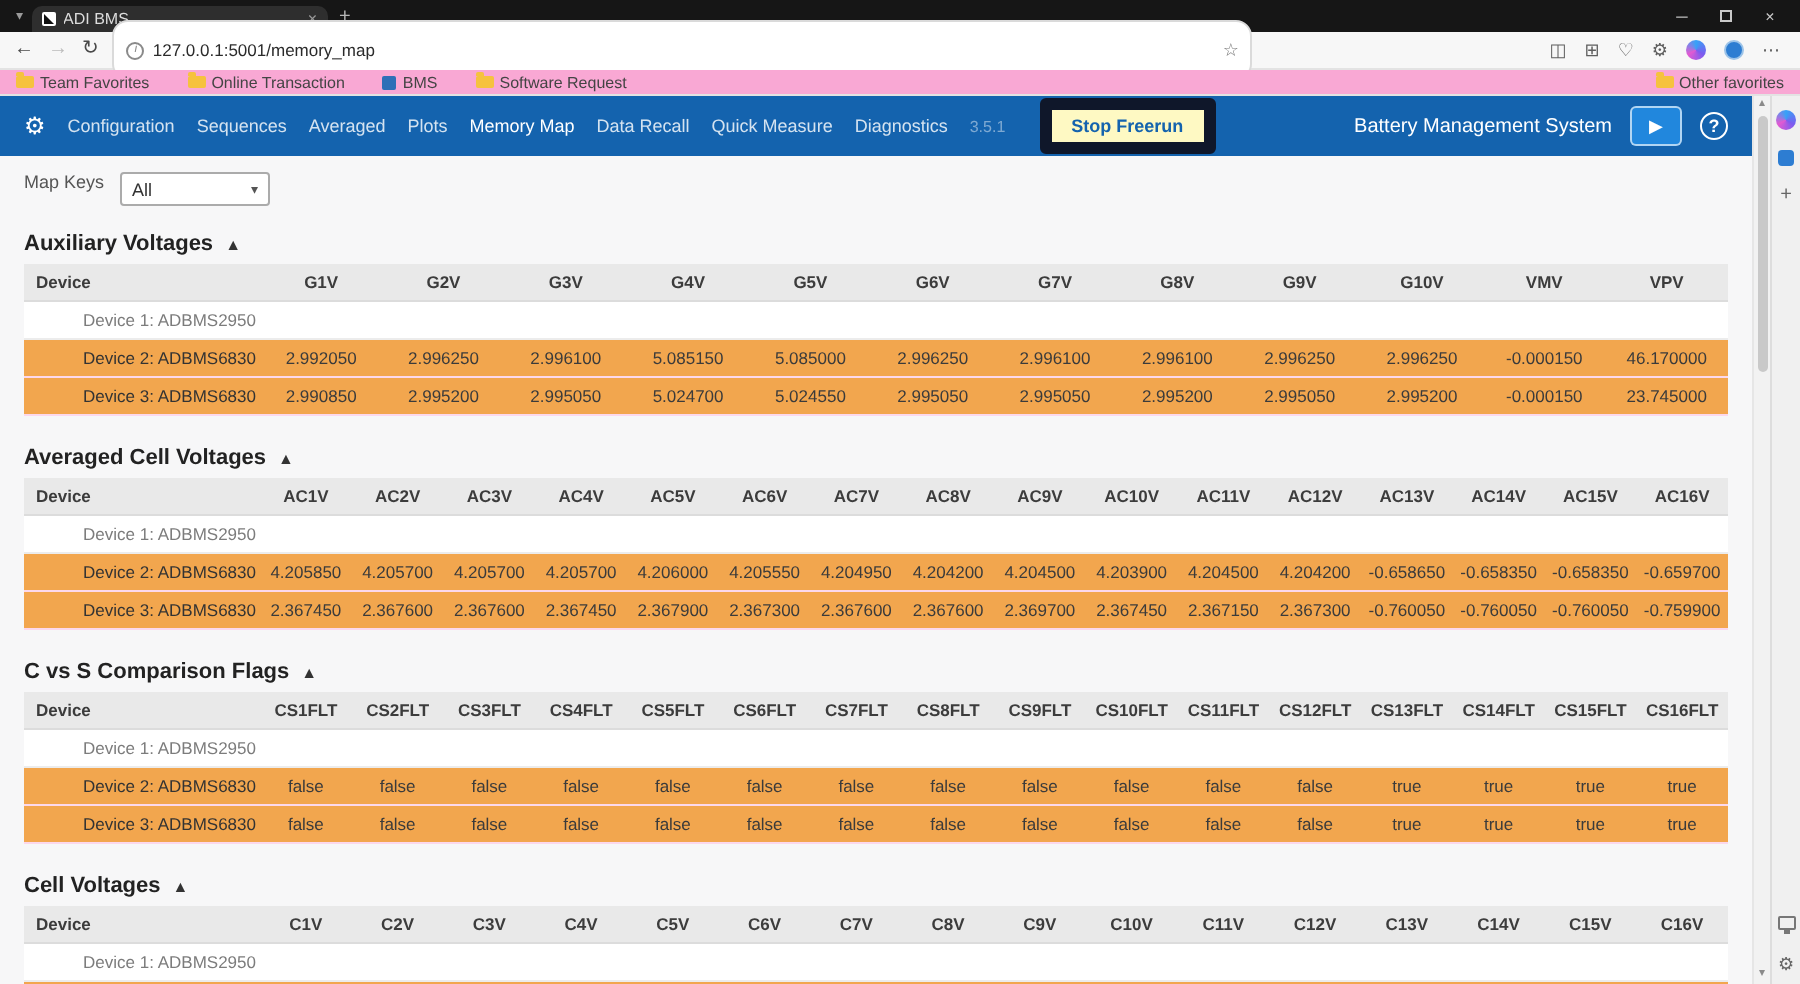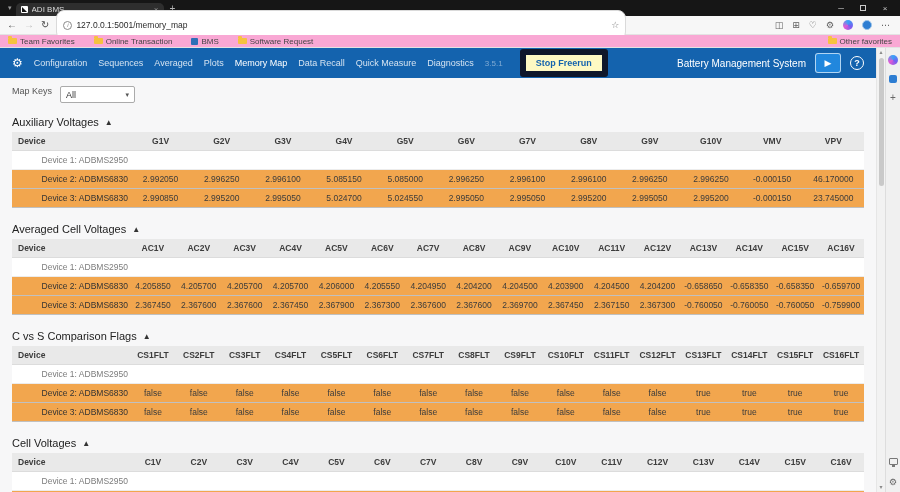--- a/index.html
+++ b/index.html
@@ -70,23 +70,23 @@
 .page{flex:1;background:var(--page-bg,#f7f7f8);padding:6px 12px 0;overflow:hidden;min-height:0}
 .page-header{display:flex;align-items:center;justify-content:space-between;margin:2px 0 8px}
 .page-title{font-size:15px;font-weight:bold;color:#222}
 .mapkeys{display:flex;align-items:flex-start;gap:8px}
 .mapkeys-label{font-size:9px;color:#555}
 .select{width:75px;height:17px;background:#fff;border:1px solid #ababab;border-radius:2px;display:flex;align-items:center;justify-content:space-between;padding:0 5px;font-size:9px;color:#333}
 .select .caret{font-size:7px;color:#555}
 
 .mm-section{margin-bottom:10px}
 .sec-header{display:flex;align-items:center;gap:6px;padding:5px 0 4px}
-.sec-title{font-size:11px;font-weight:normal;color:#222}
+.sec-title{font-size:11px;font-weight:bold;color:#222}
 .sec-caret{font-size:8px;color:#333}
-table.mm-table{width:100%;border-collapse:collapse;table-layout:fixed;background:#737373}
+table.mm-table{width:100%;border-collapse:collapse;table-layout:fixed;background:#f9a8d4}
 .mm-table th{background:var(--table-header-bg,#e9e9e9);color:#3c3c3c;font-size:8.5px;font-weight:bold;padding:4px 2px;text-align:center;border-bottom:1px solid #dcdcdc;white-space:nowrap;overflow:hidden}
 .mm-table th.col-device{text-align:left;padding-left:6px;width:118px}
 .mm-table td{font-size:8.5px;color:#4a4a4a;padding:4px 2px;text-align:center;border-bottom:1px solid #ececec;white-space:nowrap;overflow:hidden;background:#fff}
 .mm-table td.col-device{text-align:right;padding-left:6px;color:#7c7c7c}
 tr.highlight td{background:var(--highlight-orange,#f2a64e);color:#3b3b3b;border-bottom:1px solid rgba(255,255,255,.55)}
 tr.highlight td.col-device{color:#333}
 </style>
 </head>
 <body>
 

